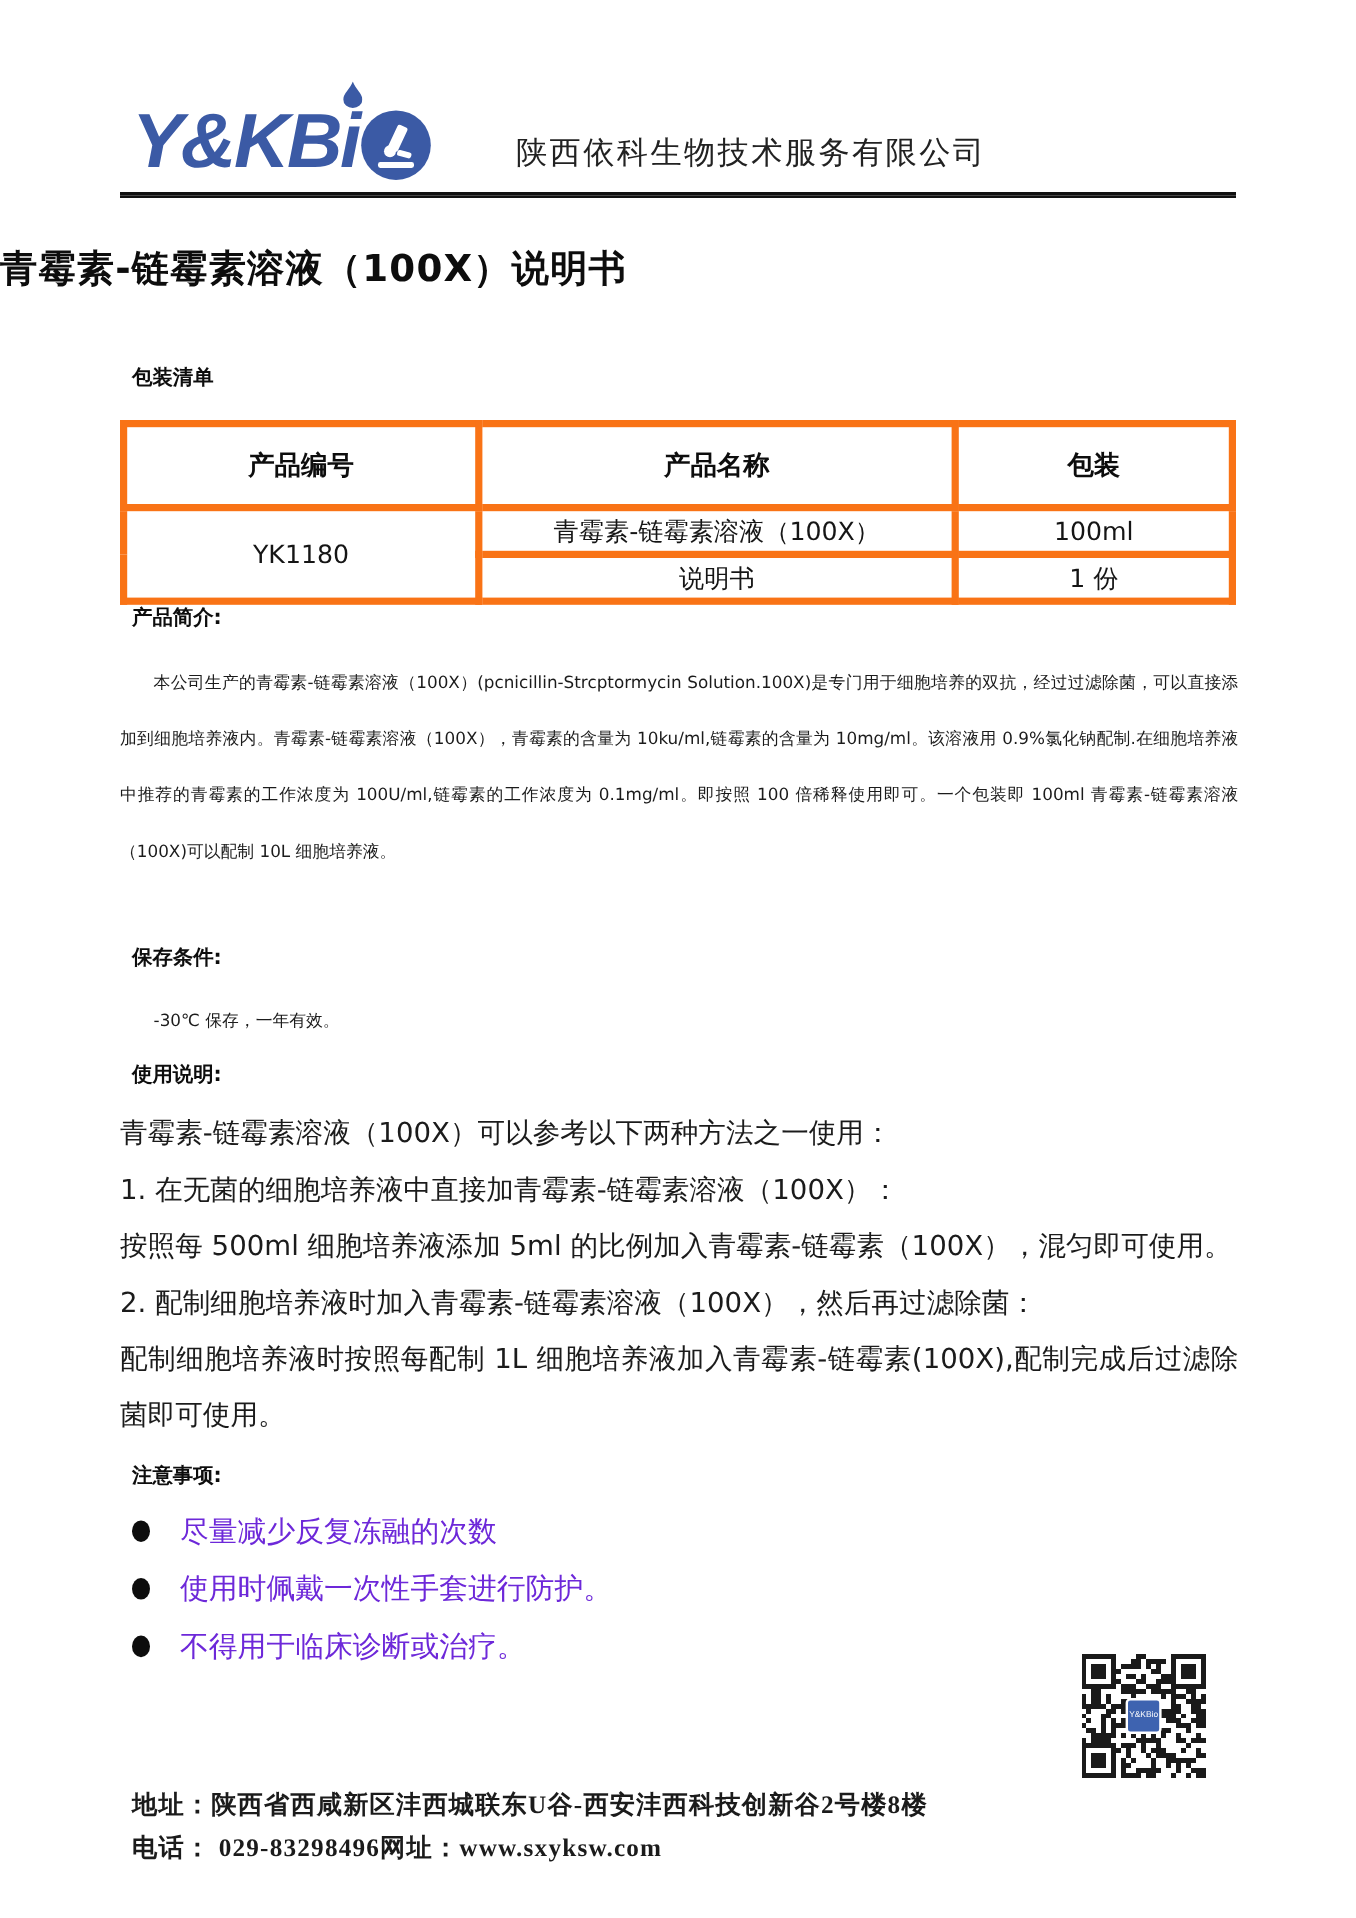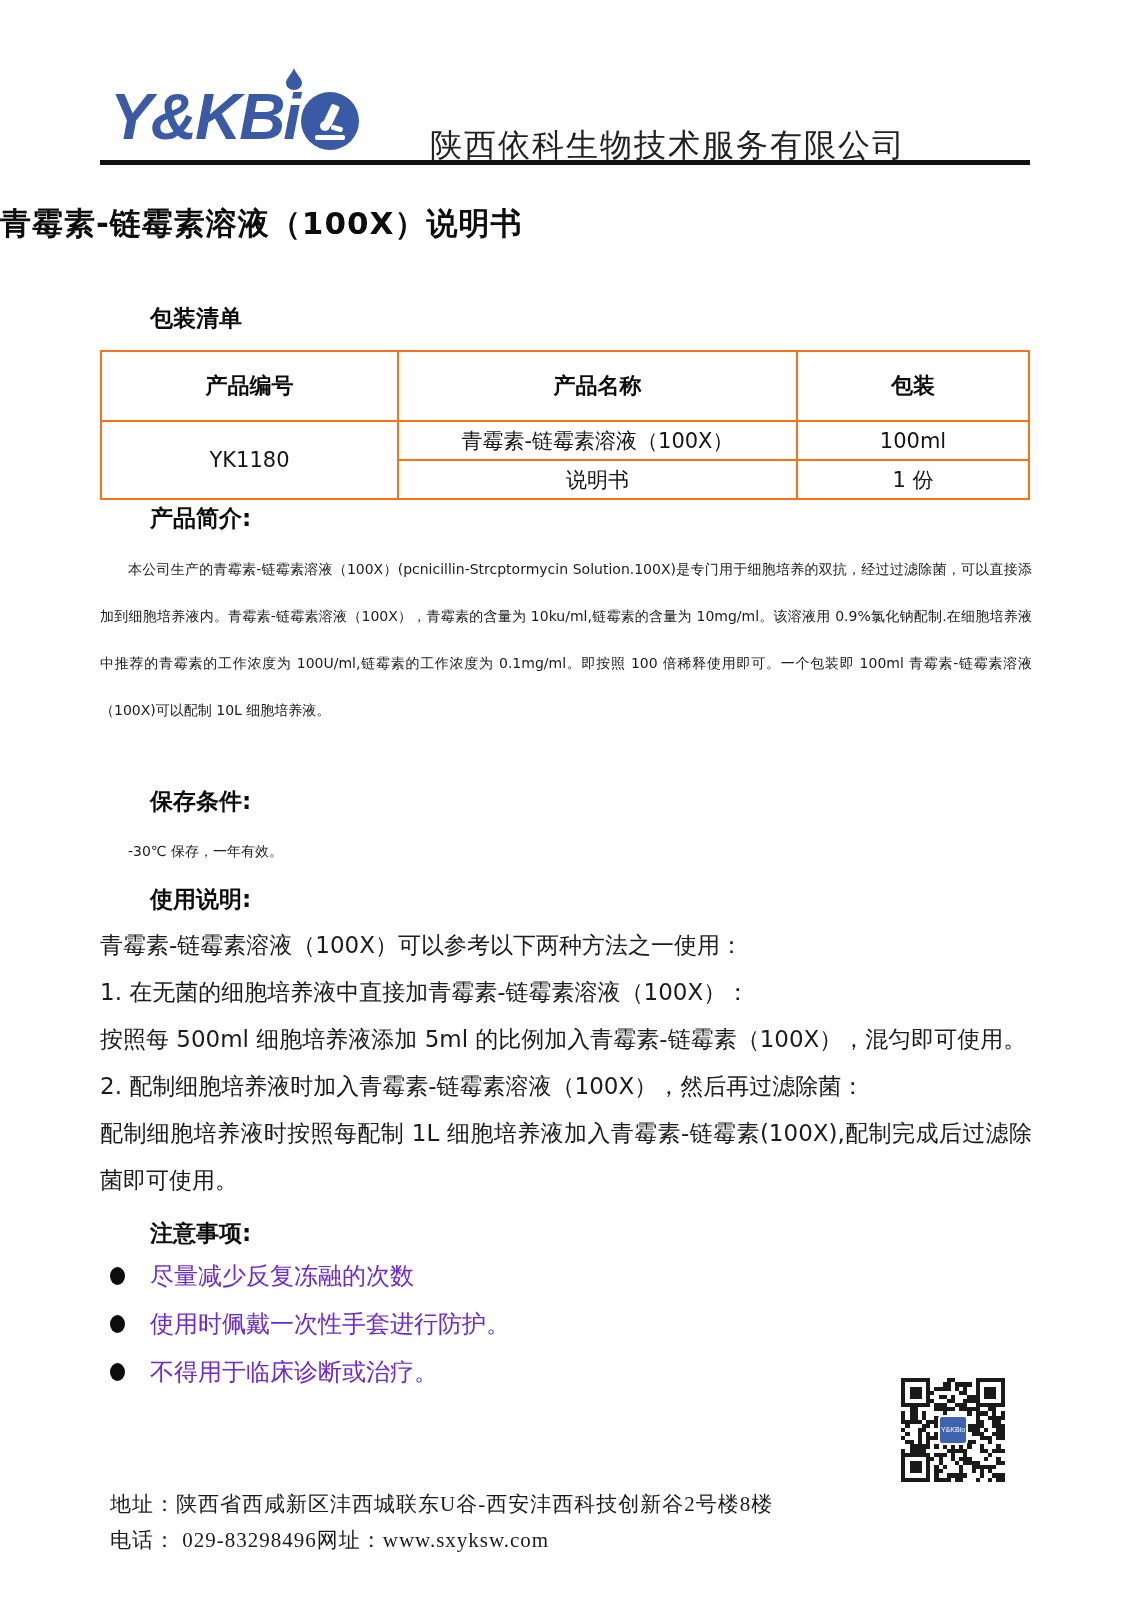--- a/index.html
+++ b/index.html
@@ -32,55 +32,55 @@
   }
   .logo-orb {
     position: relative;
     width: 58px; height: 58px; border-radius: 50%;
     background: #3b5aa5; margin-left: 2px; margin-bottom: 2px;
   }
   .logo-drop {
     position: absolute; left: 176px; top: -14px;
   }
   .company-name {
-    position: absolute; left: 330px; top: 42px;
+    position: absolute; left: 330px; top: 28px;
     font-family: "Liberation Serif", "DejaVu Serif", serif;
-    font-size: 32px; color: #222; letter-spacing: 2px;
+    font-size: 26px; color: #222; letter-spacing: 2px;
     white-space: nowrap;
   }
   .header-rule {
     position: absolute; top: 160px; left: 100px; right: 100px;
     height: 4px;
     border-top: 3px solid #111;
     border-bottom: 2px solid #111;
   }
 
   
   .doc-title {
     position: absolute; top: 203px; left: 0; width: 100%;
     text-align: left;
     font-size: 31px; font-weight: bold; color: #0d0d0d;
     letter-spacing: 1px;
   }
 
   
   .sec-heading {
-    font-size: 23px; font-weight: bold; color: #0d0d0d; margin-left: 40px;
+    font-size: 17px; font-weight: bold; color: #0d0d0d;
   }
 
   
   .packing-heading { position: absolute; top: 303px; left: 110px; }
   table.pack-table {
     position: absolute; top: 350px; left: 100px;
     width: 930px;
     border-collapse: collapse;
     table-layout: fixed;
   }
   .pack-table th, .pack-table td {
-    border: 2px solid #f97316;
+    border: 6px solid #f97316;
     text-align: center; vertical-align: middle;
     font-size: 21px; color: #151515;
   }
   .pack-table th { height: 70px; font-size: 22px; font-weight: bold; color: #0d0d0d; }
   .pack-table td { height: 39px; font-weight: normal; }
 
   
   .body-par {
     font-size: 14px; line-height: 47px; color: #1b1b1b;
     text-align: justify;
@@ -124,20 +124,21 @@
     color: #fff; font-size: 7px; line-height: 26px; text-align: center;
     font-family: "Liberation Sans", sans-serif;
   }
 
   
   .footer-line {
     position: absolute; left: 110px;
     font-family: "Liberation Serif", "DejaVu Serif", serif;
     font-size: 21px; color: #1b1b1b; letter-spacing: 1px;
     white-space: nowrap;
+    font-weight: bold;
   }
   .footer-address { top: 1490px; }
   .footer-phone   { top: 1526px; }
 </style>
 </head>
 <body>
 
 <div class="page">
 
   <div class="header-row">

